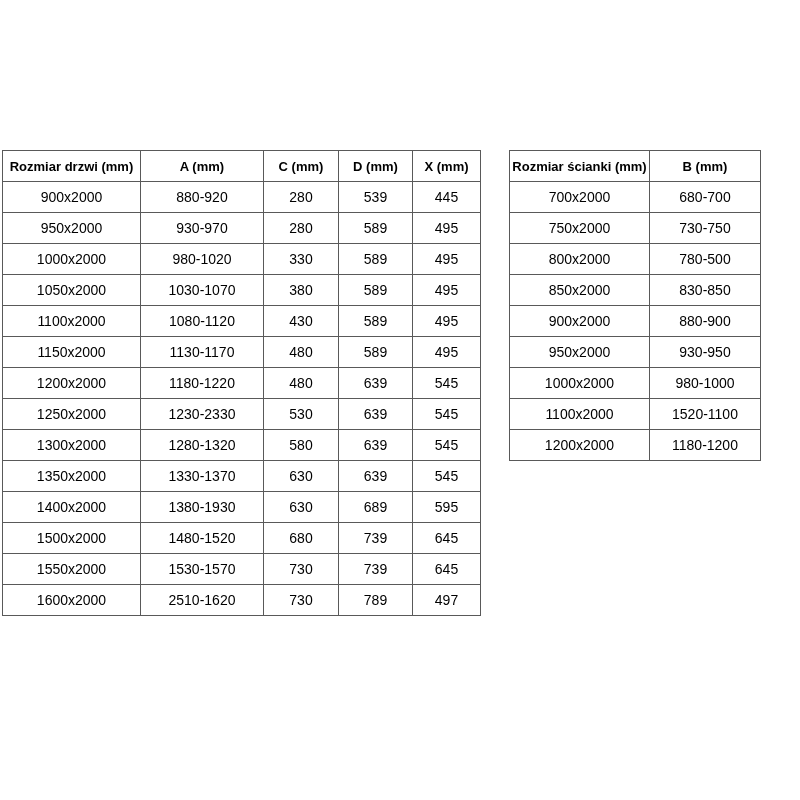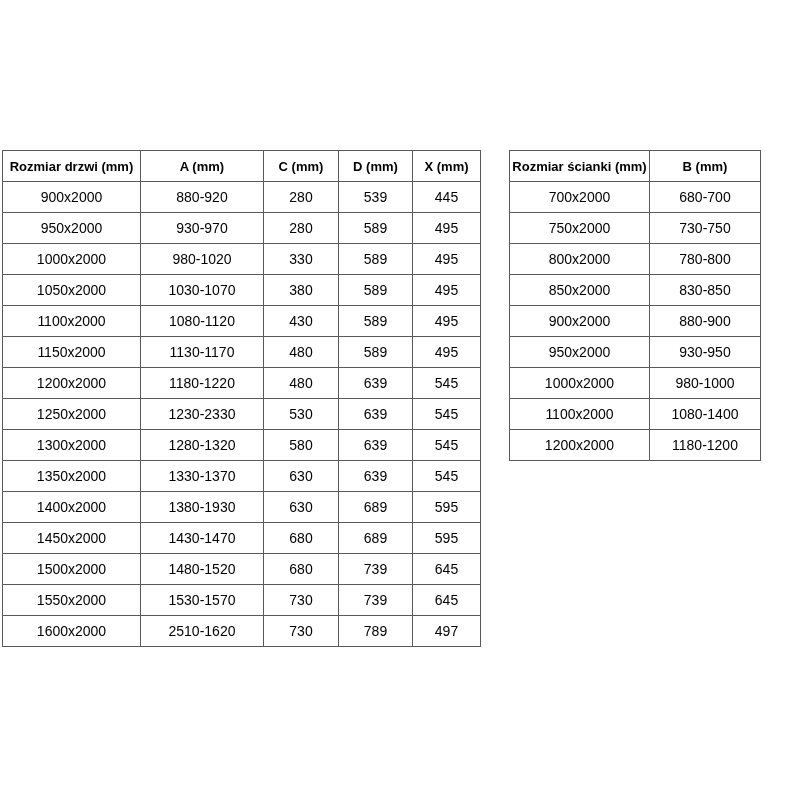--- a/index.html
+++ b/index.html
@@ -147,27 +147,20 @@
           <td>545</td>
         </tr>
         <tr>
           <td>1400x2000</td>
           <td>1380-1930</td>
           <td>630</td>
           <td>689</td>
           <td>595</td>
         </tr>
         <tr>
-          <td>1450x2000</td>
-          <td>1430-1470</td>
-          <td>680</td>
-          <td>689</td>
-          <td>595</td>
-        </tr>
-        <tr>
           <td>1500x2000</td>
           <td>1480-1520</td>
           <td>680</td>
           <td>739</td>
           <td>645</td>
         </tr>
         <tr>
           <td>1550x2000</td>
           <td>1530-1570</td>
           <td>730</td>
@@ -199,41 +192,41 @@
         <tr>
           <td>700x2000</td>
           <td>680-700</td>
         </tr>
         <tr>
           <td>750x2000</td>
           <td>730-750</td>
         </tr>
         <tr>
           <td>800x2000</td>
-          <td>780-800</td>
+          <td>780-500</td>
         </tr>
         <tr>
           <td>850x2000</td>
           <td>830-850</td>
         </tr>
         <tr>
           <td>900x2000</td>
           <td>880-900</td>
         </tr>
         <tr>
           <td>950x2000</td>
           <td>930-950</td>
         </tr>
         <tr>
           <td>1000x2000</td>
           <td>980-1000</td>
         </tr>
         <tr>
           <td>1100x2000</td>
-          <td>1080-1400</td>
+          <td>1520-1100</td>
         </tr>
         <tr>
           <td>1200x2000</td>
           <td>1180-1200</td>
         </tr>
       </tbody>
   </table>
 
 </div>
 

